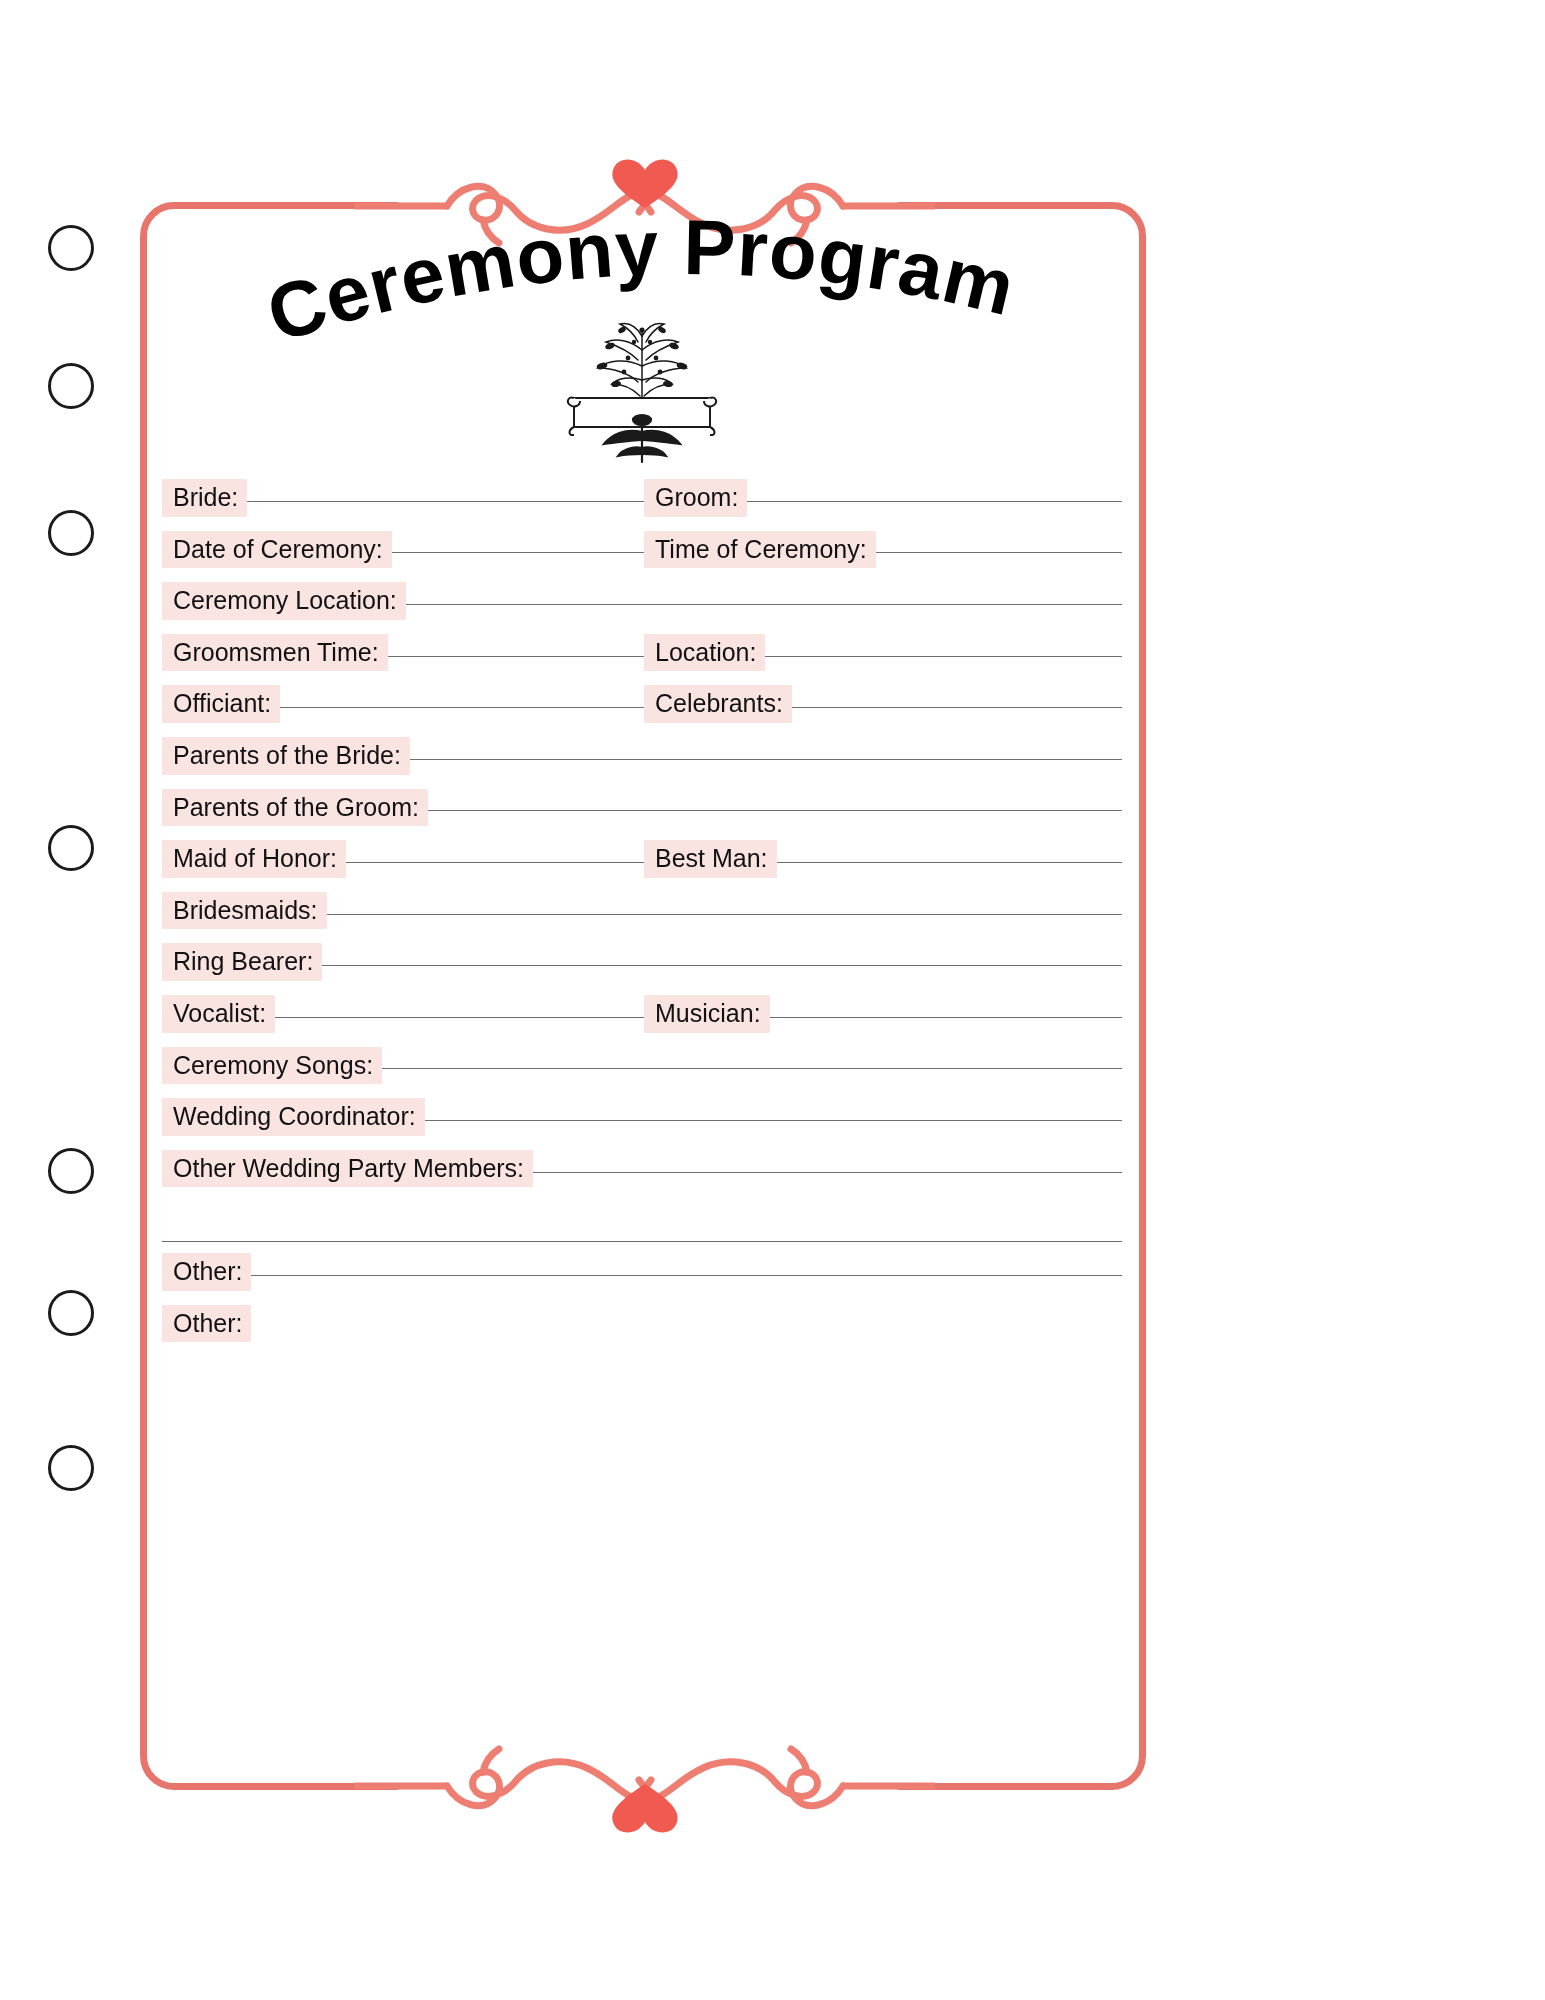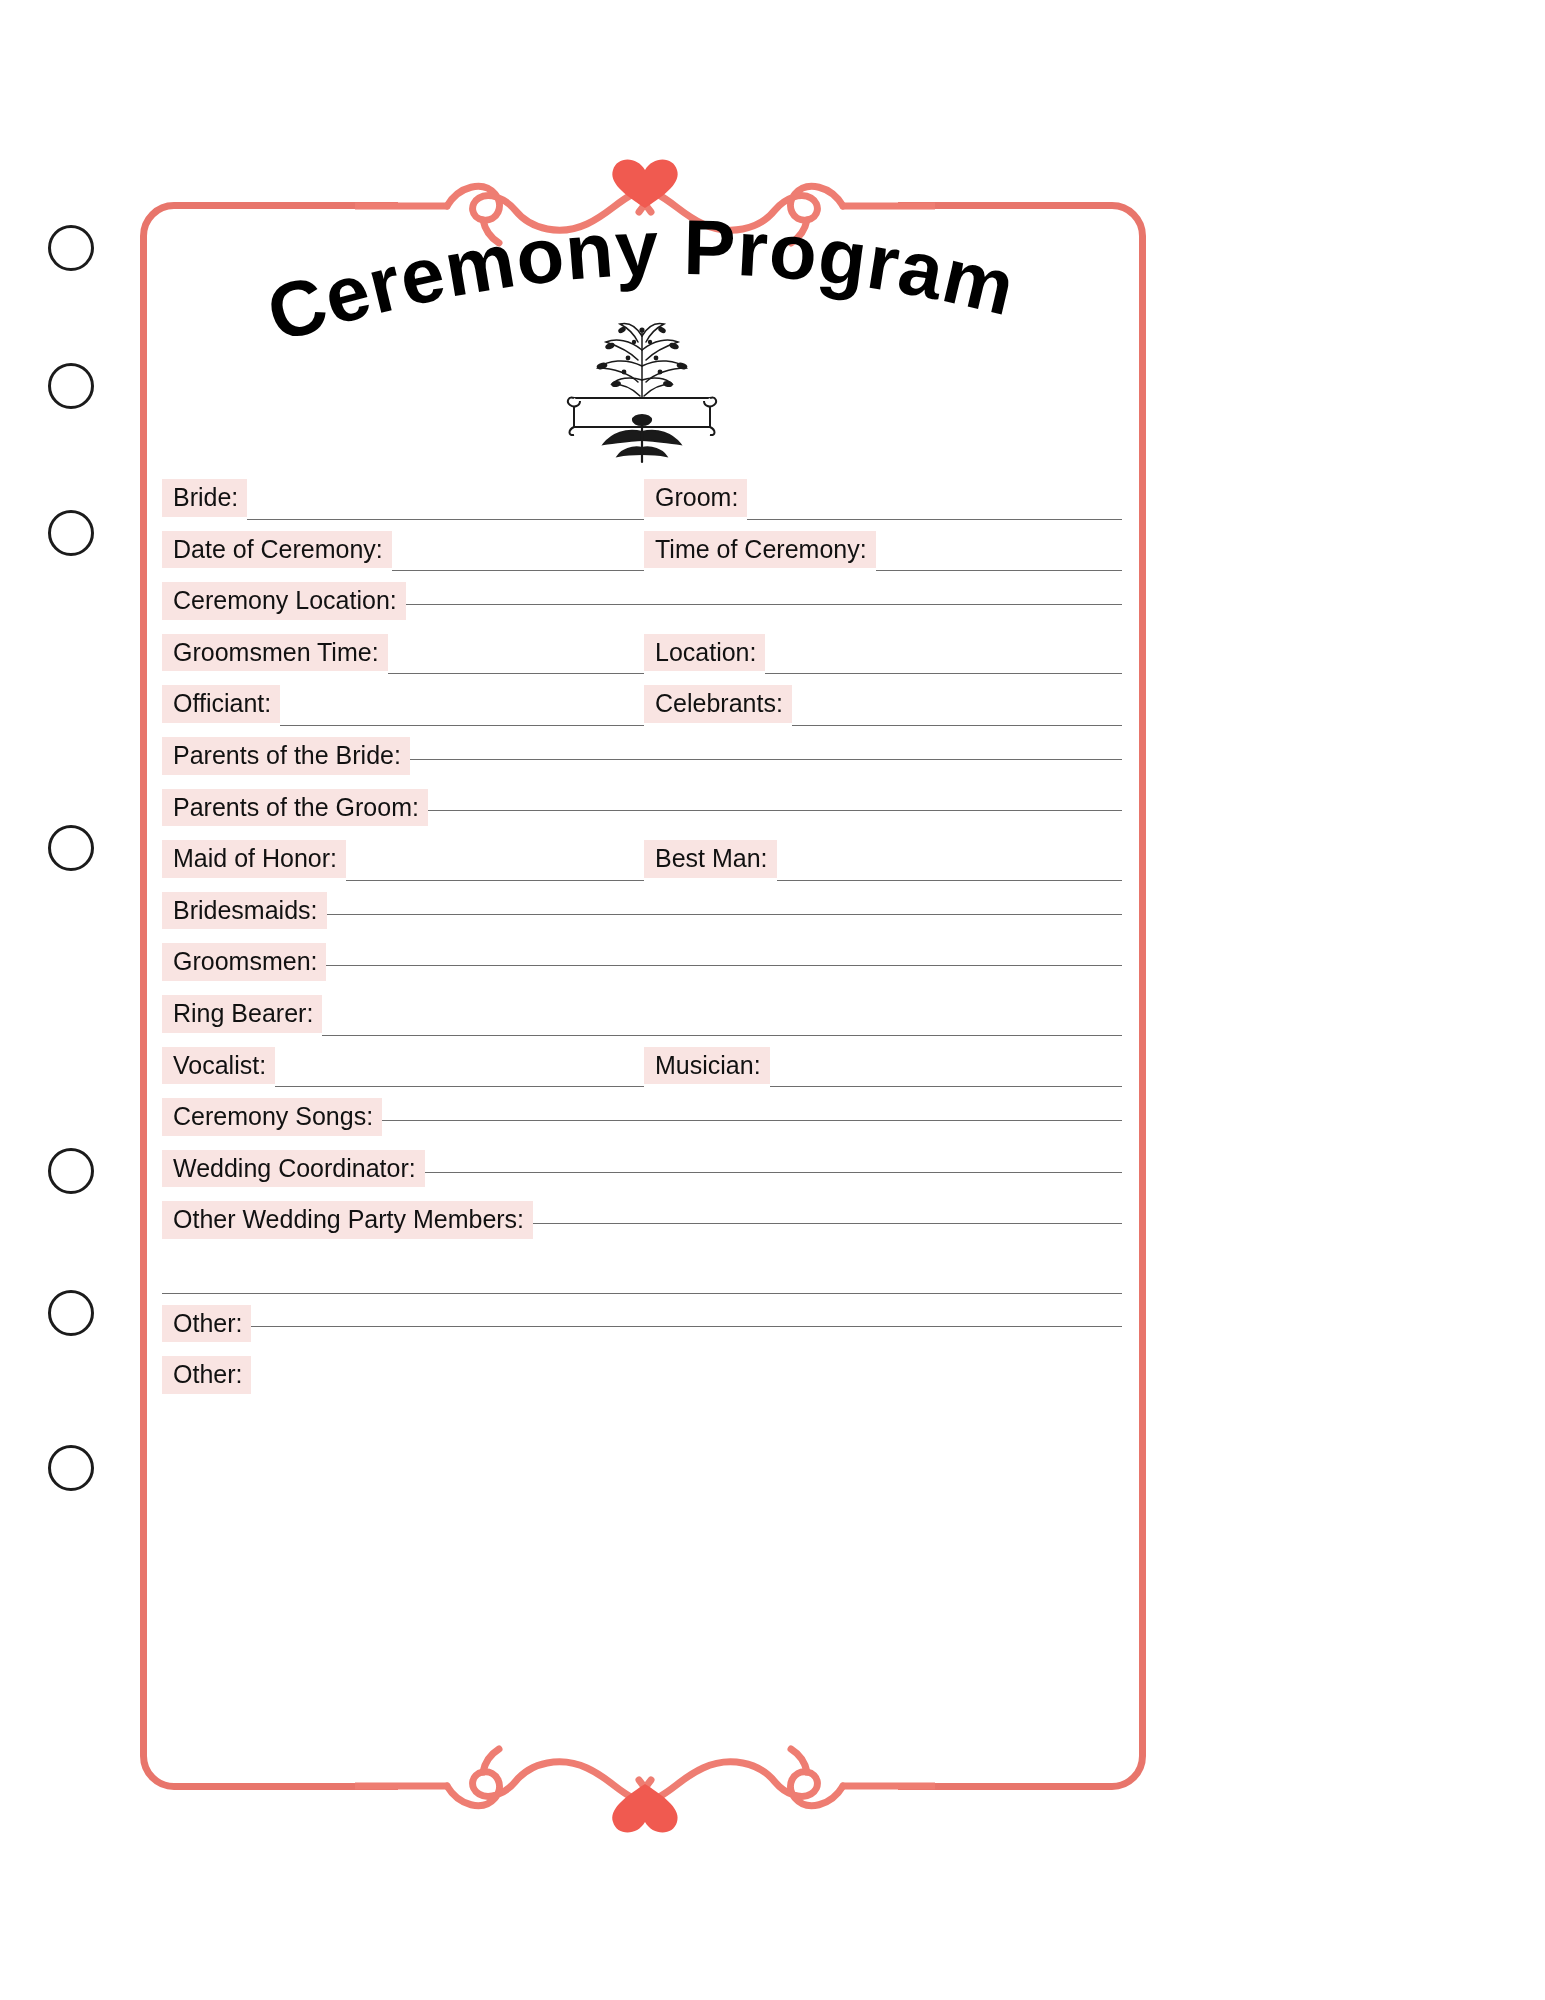--- a/index.html
+++ b/index.html
@@ -94,21 +94,21 @@
     left: 162px;
     top: 468px;
     width: 960px;
     z-index: 6;
   }
   .row {
     display: flex;
     align-items: flex-end;
     height: 51.6px;
   }
-  .half { display: flex; align-items: flex-end; flex: 0 0 482px; }
+  .half { display: flex; align-items: center; flex: 0 0 482px; }
   .half.right { flex: 1 1 auto; }
   .full { display: flex; align-items: center; width: 100%; }
 
   .label {
     background: #F9E4E2;
     color: #111111;
     font-size: 25px;
     line-height: 1.38;
     padding: 1px 9px 2px 11px;
     white-space: nowrap;
@@ -312,26 +312,20 @@
           <span class="rule"></span>
         </div>
       </div>
       <div class="row">
         <div class="full">
           <span class="label">Bridesmaids:</span>
           <span class="rule"></span>
         </div>
       </div>
       <div class="row">
-        <div class="full">
-          <span class="label">Groomsmen:</span>
-          <span class="rule"></span>
-        </div>
-      </div>
-      <div class="row">
         <div class="half right">
           <span class="label">Ring Bearer:</span>
           <span class="rule"></span>
         </div>
       </div>
       <div class="row">
         <div class="half">
           <span class="label">Vocalist:</span>
           <span class="rule"></span>
         </div>

